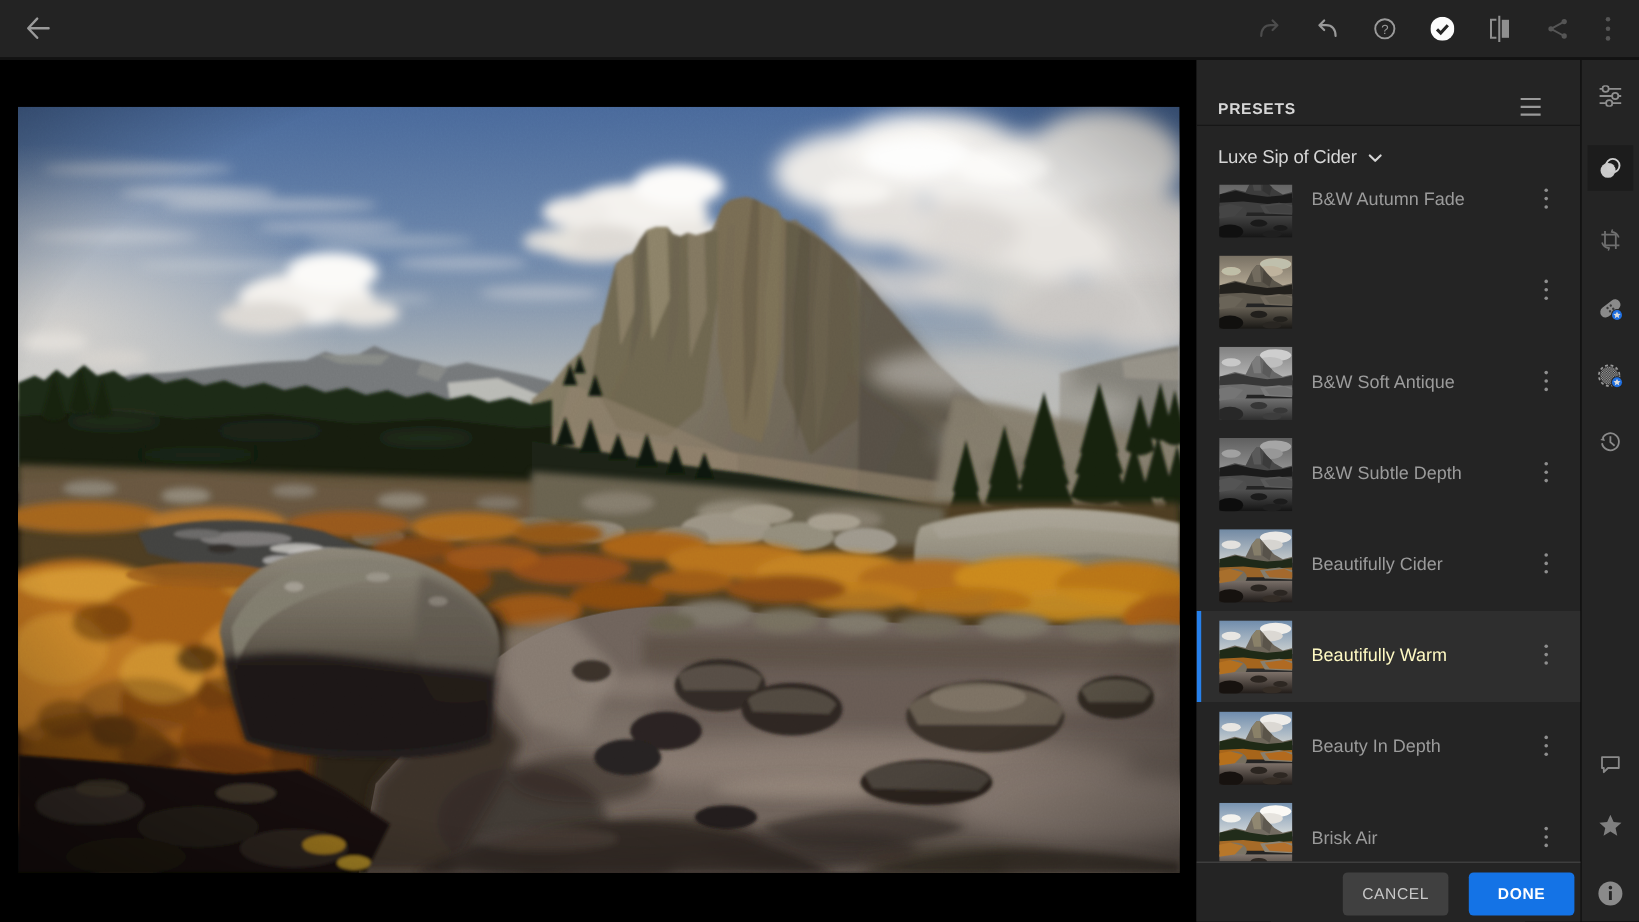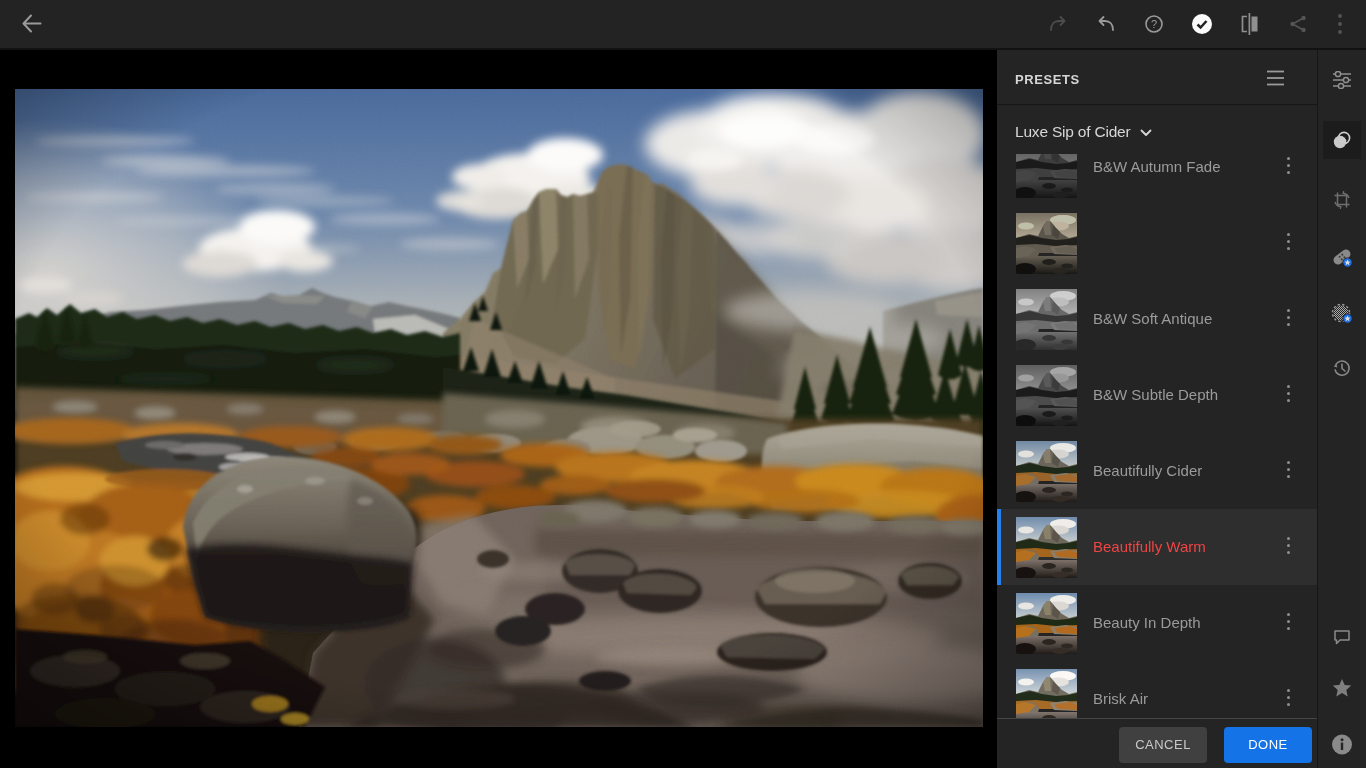--- a/index.html
+++ b/index.html
@@ -7,43 +7,43 @@
     font-family:"Liberation Sans", sans-serif; }
   #topbar { position:absolute; left:0; top:0; width:1366px; height:48px; background:#232323; }
   #seam { position:absolute; left:0; top:48px; width:1366px; height:2px; background:#121212; }
   #canvas { position:absolute; left:0; top:50px; width:997px; height:718px; background:#000; }
   #photo { position:absolute; left:15px; top:89px; width:968px; height:638px; }
   #panel { position:absolute; left:997px; top:50px; width:320px; height:718px; background:#242424; }
   #toolbar { position:absolute; left:1318px; top:50px; width:48px; height:718px; background:#242424; }
   #tseam { position:absolute; left:1317px; top:50px; width:1px; height:718px; background:#171717; }
 
   
-  .phead { position:absolute; left:0; top:1px; width:320px; height:54px; }
+  .phead { position:absolute; left:0; top:12px; width:320px; height:54px; }
   .phead .t { position:absolute; left:18px; top:21px; font-size:13px; letter-spacing:0.6px;
      color:#d6d6d6; font-weight:bold; }
   .pdiv { position:absolute; left:0; top:54px; width:320px; height:1px; background:#161616; }
   .group { position:absolute; left:18px; top:73px; font-size:15.5px; letter-spacing:-0.2px; color:#d6d6d6; }
   
   #list { position:absolute; left:0; top:104px; width:320px; height:564px; overflow:hidden;padding-left:28px; }
   .row { position:absolute; left:0; width:320px; height:76px; }
   .row .thumb { position:absolute; left:19px; top:8px; width:61px; height:61px; overflow:hidden; }
   .row .name { position:absolute; left:96px; top:0; height:76px; line-height:76px;
       font-size:15px; color:#9b9b9b; }
   .row.sel { background:#2e2e2e; }
-  .row.sel .name { color:#ef4444; }
+  .row.sel .name { color:#fef9c3; }
   .selbar { position:absolute; left:0; top:0; width:4px; height:76px; background:#2680eb; }
   .kebab { position:absolute; left:290px; top:28px; width:4px; }
   .kebab i { display:block; width:3px; height:3px; border-radius:50%; background:#8f8f8f; margin:0 0 4px 0; }
   
   #pfoot { position:absolute; left:0; top:668px; width:320px; height:50px; background:#242424;
      border-top:1px solid #454545; }
   .btn { position:absolute; top:8px; width:88px; height:36px; border-radius:4px;
      font-size:13px; letter-spacing:0.5px; text-align:center; line-height:36px; }
   #cancel { left:122px; background:#404040; color:#c9c9c9; }
-  #done { left:227px; background:#1473e6; color:#fff; font-weight:normal; }
+  #done { left:227px; background:#1473e6; color:#fff; font-weight:bold; }
 
   
   .tico { position:absolute; left:0; width:48px; text-align:center; }
 </style>
 </head>
 <body>
 <div id="topbar">
   <svg style="position:absolute;left:20px;top:12px" width="23" height="23" viewBox="0 0 23 23">
     <path d="M11 3.5 L3.5 11.5 L11 19.5 M4 11.5 L20.5 11.5" fill="none" stroke="#9a9a9a" stroke-width="2" stroke-linecap="round" stroke-linejoin="round"></path>
   </svg>

